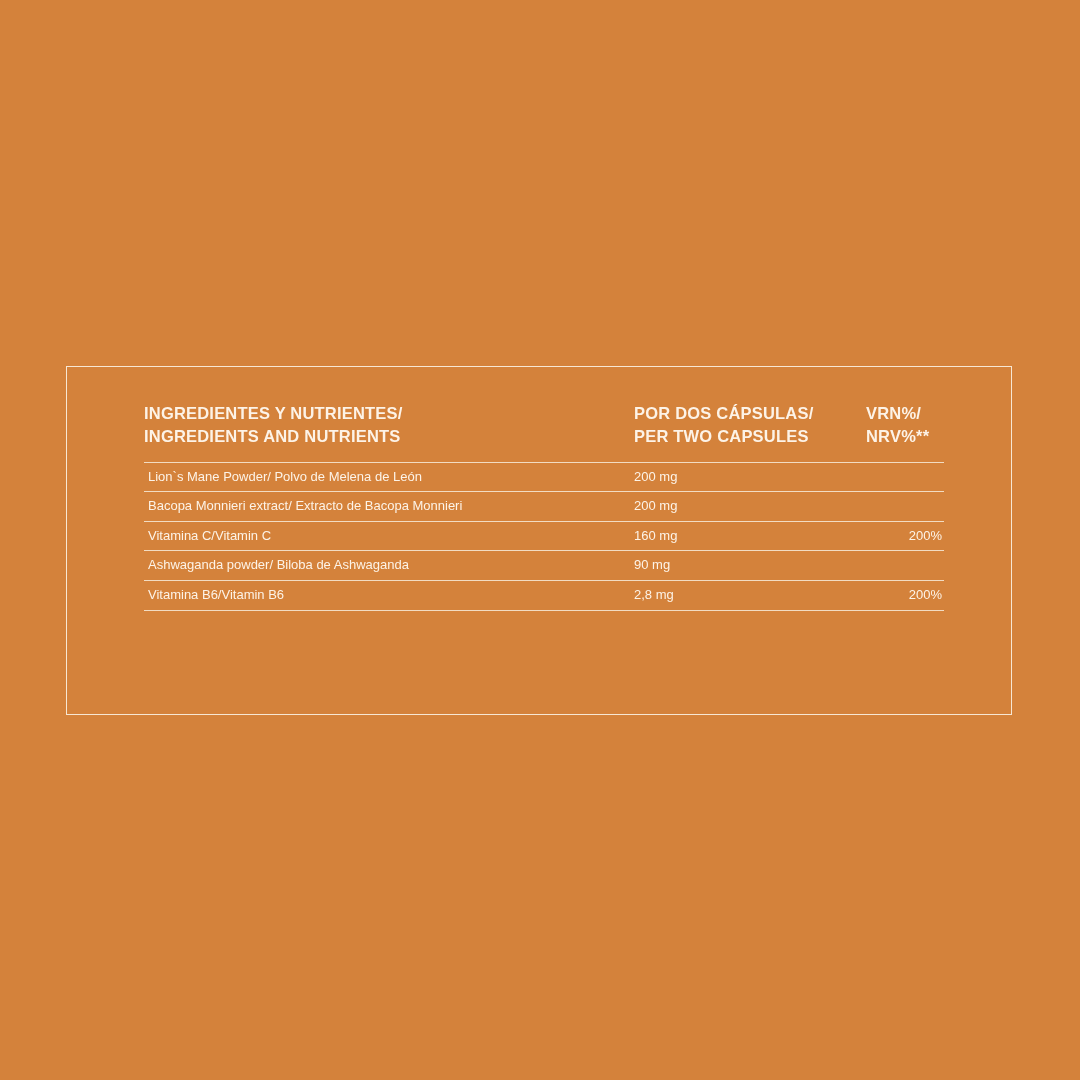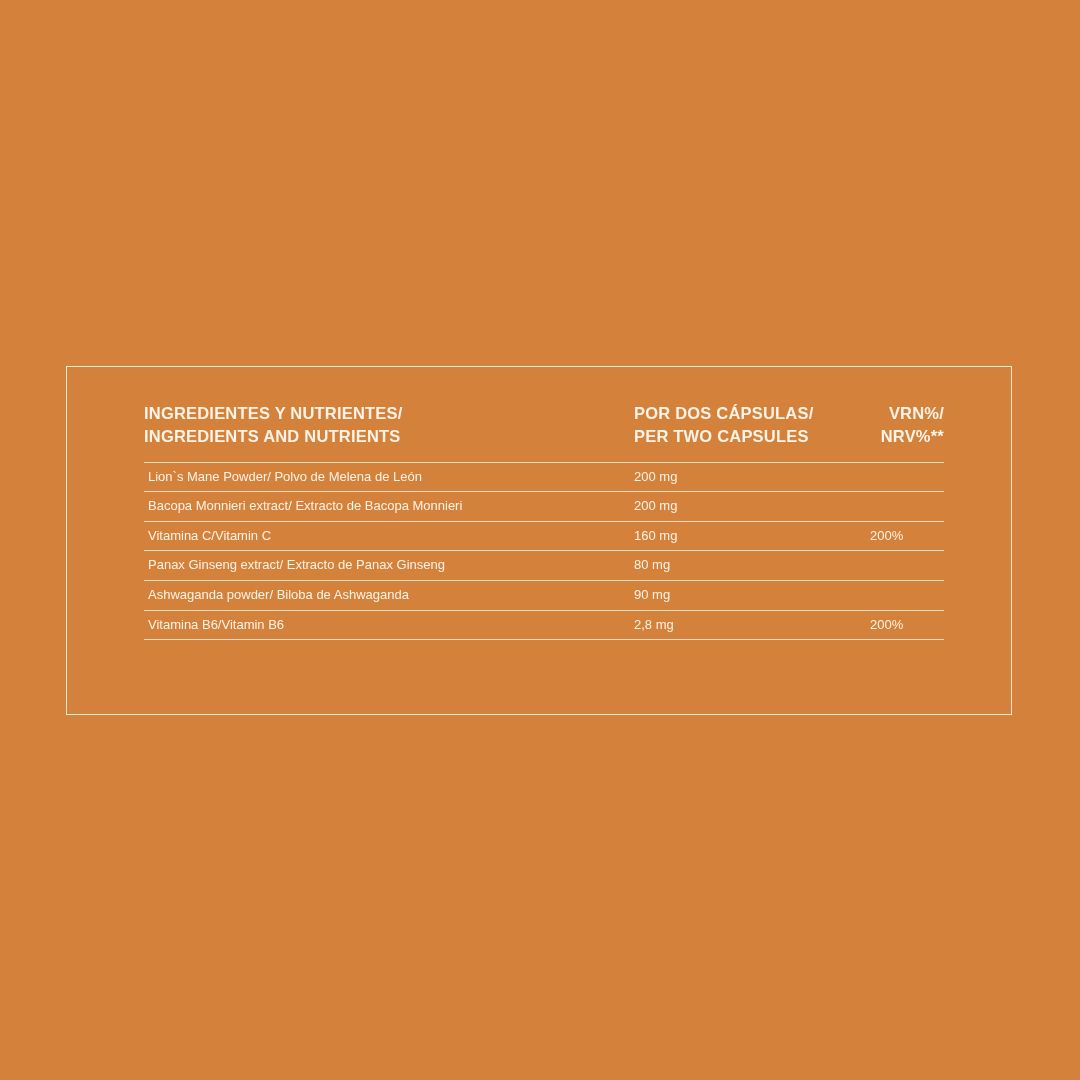--- a/index.html
+++ b/index.html
@@ -48,37 +48,37 @@
     vertical-align: top;
     font-size: 16.5px;
     font-weight: bold;
     line-height: 1.38;
     letter-spacing: 0.2px;
     color: #fdf3e7;
     padding: 0 0 14px 0;
     white-space: pre-line;
   }
   thead th.col-nrv {
-    text-align: right;
+    text-align: left;
     padding-right: 0;
   }
   tbody td {
     font-size: 13px;
     color: #fdf3e7;
     line-height: 1.2;
     padding: 6px 0 7px 4px;
     border-top: 1.3px solid #f2dcc2;
     vertical-align: middle;
     white-space: nowrap;
   }
   tbody tr td.col-amount {
     padding-left: 0;
   }
   tbody tr td.col-nrv {
-    text-align: left;
+    text-align: right;
     padding-right: 2px;
   }
   tbody tr:last-child td {
     border-bottom: 1.3px solid #f2dcc2;
   }
 </style>
 </head>
 <body>
 
 <div class="canvas">
@@ -111,25 +111,20 @@
           <td class="col-ingredient">Bacopa Monnieri extract/ Extracto de Bacopa Monnieri</td>
           <td class="col-amount">200 mg</td>
           <td class="col-nrv"></td>
         </tr>
         <tr>
           <td class="col-ingredient">Vitamina C/Vitamin C</td>
           <td class="col-amount">160 mg</td>
           <td class="col-nrv">200%</td>
         </tr>
         <tr>
-          <td class="col-ingredient">Panax Ginseng extract/ Extracto de Panax Ginseng</td>
-          <td class="col-amount">80 mg</td>
-          <td class="col-nrv"></td>
-        </tr>
-        <tr>
           <td class="col-ingredient">Ashwaganda powder/  Biloba de Ashwaganda</td>
           <td class="col-amount">90 mg</td>
           <td class="col-nrv"></td>
         </tr>
         <tr>
           <td class="col-ingredient">Vitamina B6/Vitamin B6</td>
           <td class="col-amount">2,8 mg</td>
           <td class="col-nrv">200%</td>
         </tr>
       </tbody>

